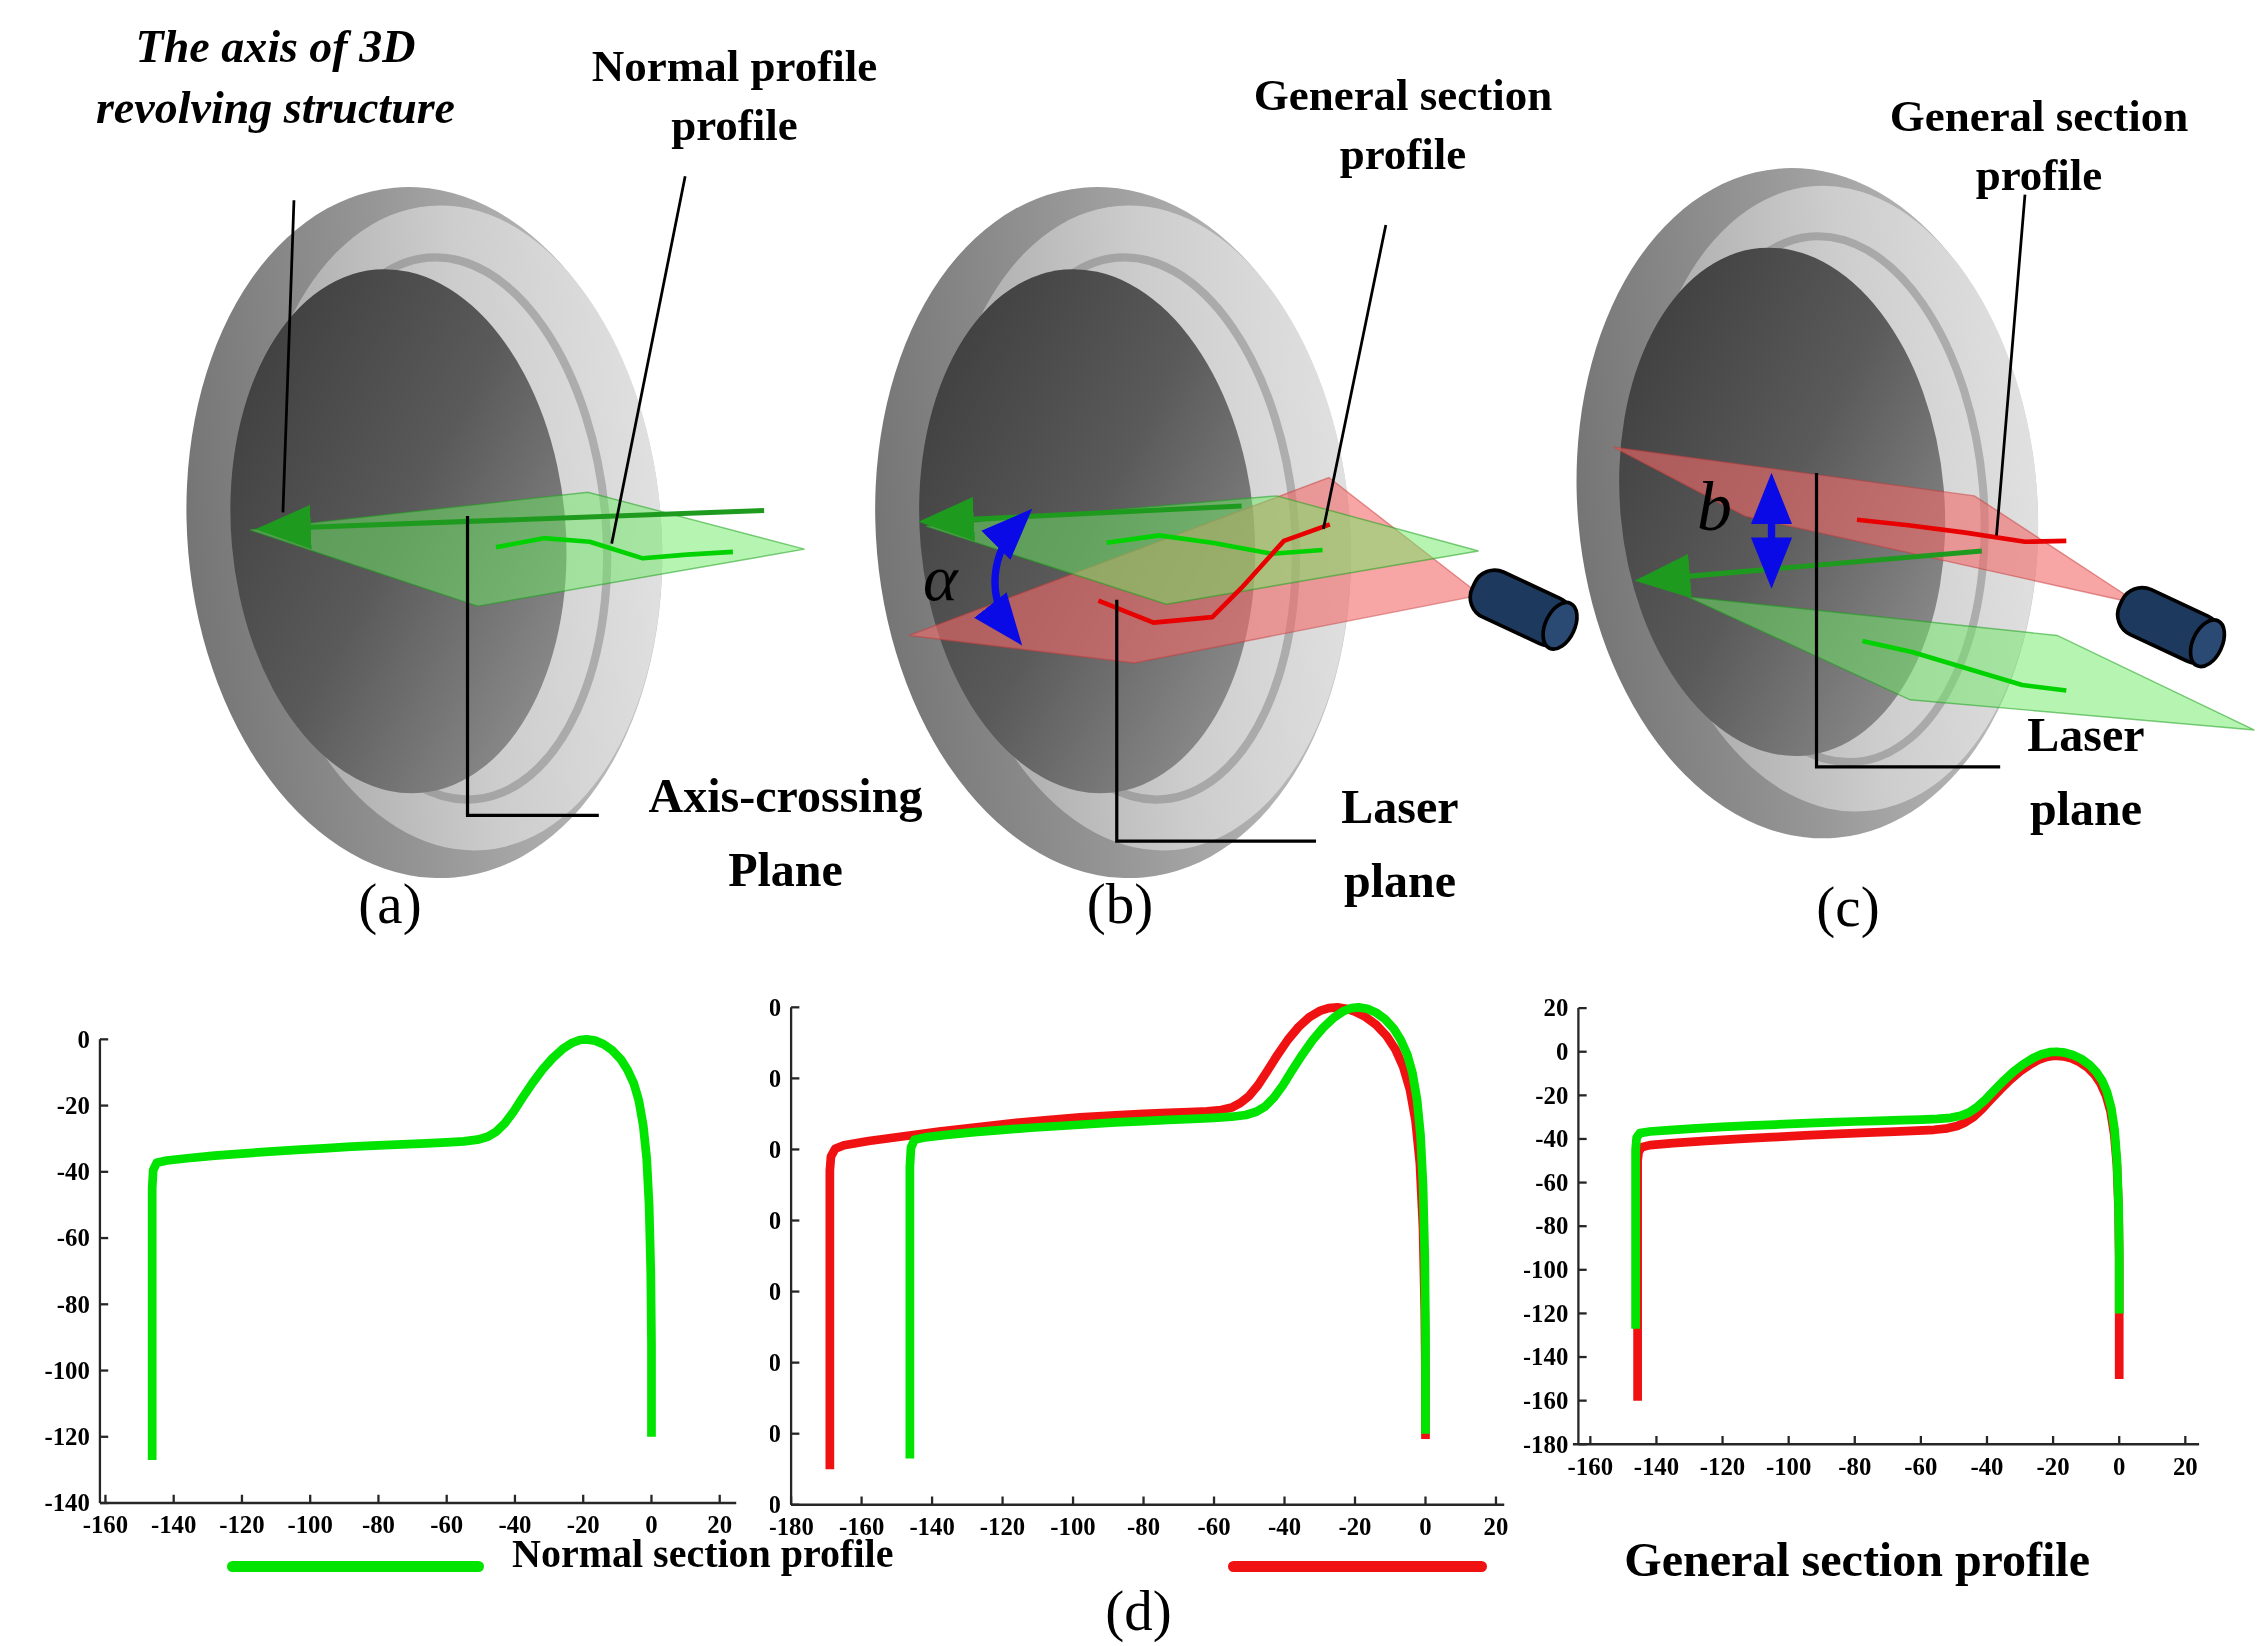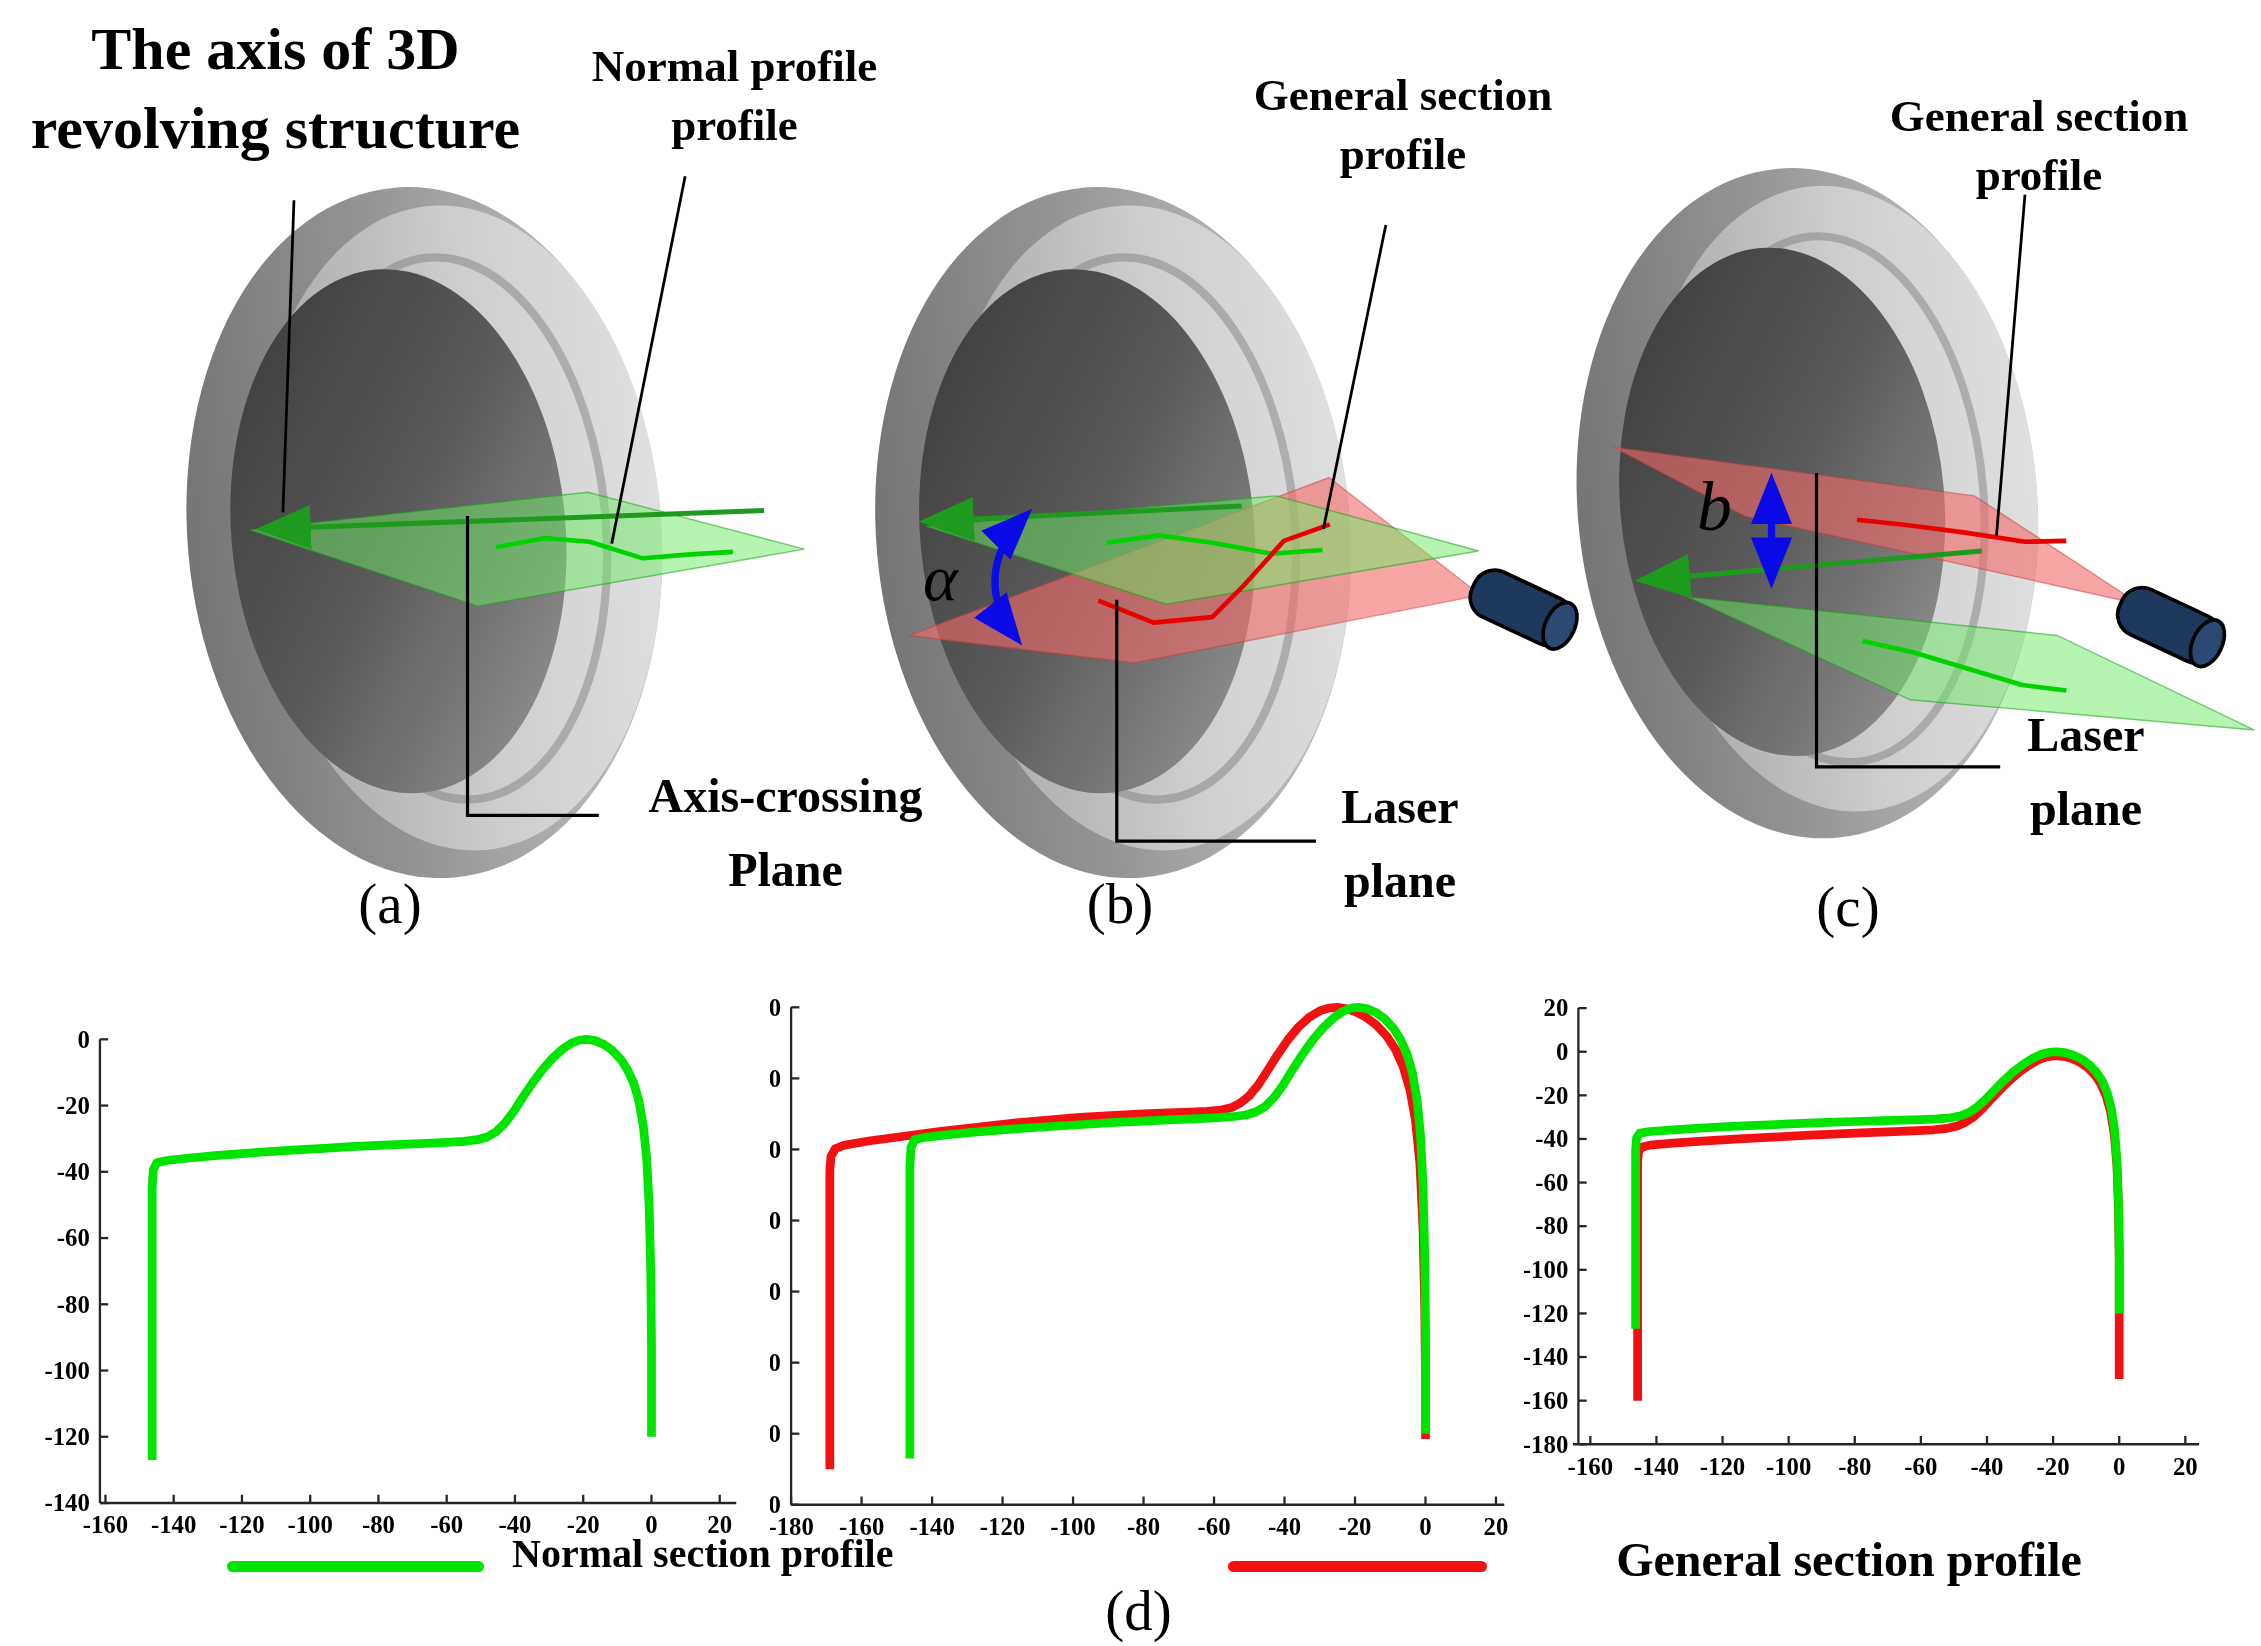--- a/index.html
+++ b/index.html
@@ -99,21 +99,21 @@
       <line x1="1929" y1="526" x2="1929" y2="630" stroke="#0A0AE6" stroke-width="8" marker-start="url(#mBlueS)" marker-end="url(#mBlue)"></line>
       <g transform="translate(2362,681) rotate(25)">
         <rect x="-58" y="-27" width="116" height="54" rx="24" fill="#1D3A5E" stroke="#000" stroke-width="4"></rect>
         <ellipse cx="46" cy="0" rx="16" ry="27" fill="#2A4A74" stroke="#000" stroke-width="4"></ellipse>
       </g>
       <line x1="2205" y1="212" x2="2174" y2="583" stroke="#000" stroke-width="3"></line>
       <polyline points="1978,515 1978,835 2178,835" fill="none" stroke="#000" stroke-width="3.5"></polyline>
     </g>
   </svg>
 
-  <div class="lbl" style="left:16.5px;top:10px;width:518px;font-size:60px;">
+  <div class="lbl" style="left:16.5px;top:17px;width:518px;font-size:46px;font-style:italic;">
     <div>The axis of 3D</div>
     <div>revolving structure</div>
   </div>
   <div class="lbl" style="left:525px;top:37px;width:419px;font-size:45px;">
     <div>Normal profile</div>
     <div>profile</div>
   </div>
   <div class="lbl" style="left:597px;top:759px;width:377px;font-size:48px;line-height:1.55;">
     <div>Axis-crossing</div>
     <div>Plane</div>
@@ -276,16 +276,16 @@
         <line x1="720" y1="498" x2="720" y2="489" stroke="#262626" stroke-width="2.5"></line>
         <text x="720" y="531" text-anchor="middle" font-size="27" font-weight="bold" font-family="&quot;Liberation Serif&quot;, serif" fill="#000">20</text>
         <polyline points="123.5,450.5 123.5,189.3 124.6,179.8 127.8,174.5 136.8,172.2 162.0,170.0 198.0,167.6 234.0,165.5 270.0,163.6 306.0,161.7 342.0,160.0 374.4,158.6 403.2,157.4 428.4,156.5 446.4,155.5 460.8,153.9 471.6,151.3 480.6,147.2 489.6,141.3 498.6,133.0 507.6,123.2 518.4,111.8 529.2,101.1 540.0,91.9 550.8,84.5 559.8,79.5 568.8,76.2 577.8,74.8 586.8,75.5 595.8,77.6 604.8,81.7 613.8,87.8 621.0,95.2 627.8,105.2 633.6,118.0 638.6,135.8 642.6,160.8 645.5,194.0 647.3,241.5 648.0,296.1 648.0,426.8" fill="none" stroke="#F01212" stroke-width="9.5" stroke-linejoin="round" stroke-linecap="butt"></polyline>
         <polyline points="121.3,372.1 121.3,177.4 122.4,164.3 126.0,159.1 136.8,157.4 158.4,155.8 187.2,153.9 216.0,152.4 244.8,151.0 273.6,149.8 302.4,148.6 331.2,147.4 360.0,146.5 385.2,145.8 410.4,145.1 432.0,144.4 450.0,143.7 464.4,142.5 475.2,140.3 484.2,136.8 493.2,130.8 502.2,122.8 511.2,113.3 522.0,102.3 532.8,92.3 543.6,84.0 554.4,77.4 563.4,73.3 572.4,71.0 579.6,70.5 588.6,71.5 597.6,74.1 606.6,78.3 615.6,84.8 622.8,92.3 629.3,101.9 634.7,114.4 639.4,132.3 643.0,156.0 645.5,189.3 647.3,236.8 648.0,289.0 648.0,355.5" fill="none" stroke="#00E400" stroke-width="9.5" stroke-linejoin="round" stroke-linecap="butt"></polyline>
       </svg>
     </div>
 
   <div class="legend-swatch" style="left: 227px; top: 1561px; width: 257px; background-color: rgb(0, 228, 0);"></div>
   <div class="lbl" style="left:512px;top:1528px;width:560px;font-size:40px;text-align:left;">Normal section profile</div>
   <div class="legend-swatch" style="left: 1228px; top: 1561px; width: 259px; background-color: rgb(240, 18, 18);"></div>
-  <div class="lbl" style="left:1555px;top:1528px;width:588px;font-size:48px;text-align:center;">General section profile</div>
+  <div class="lbl" style="left:1502px;top:1528px;width:588px;font-size:48px;text-align:right;">General section profile</div>
 
 </div>
 
 
 </body></html>

